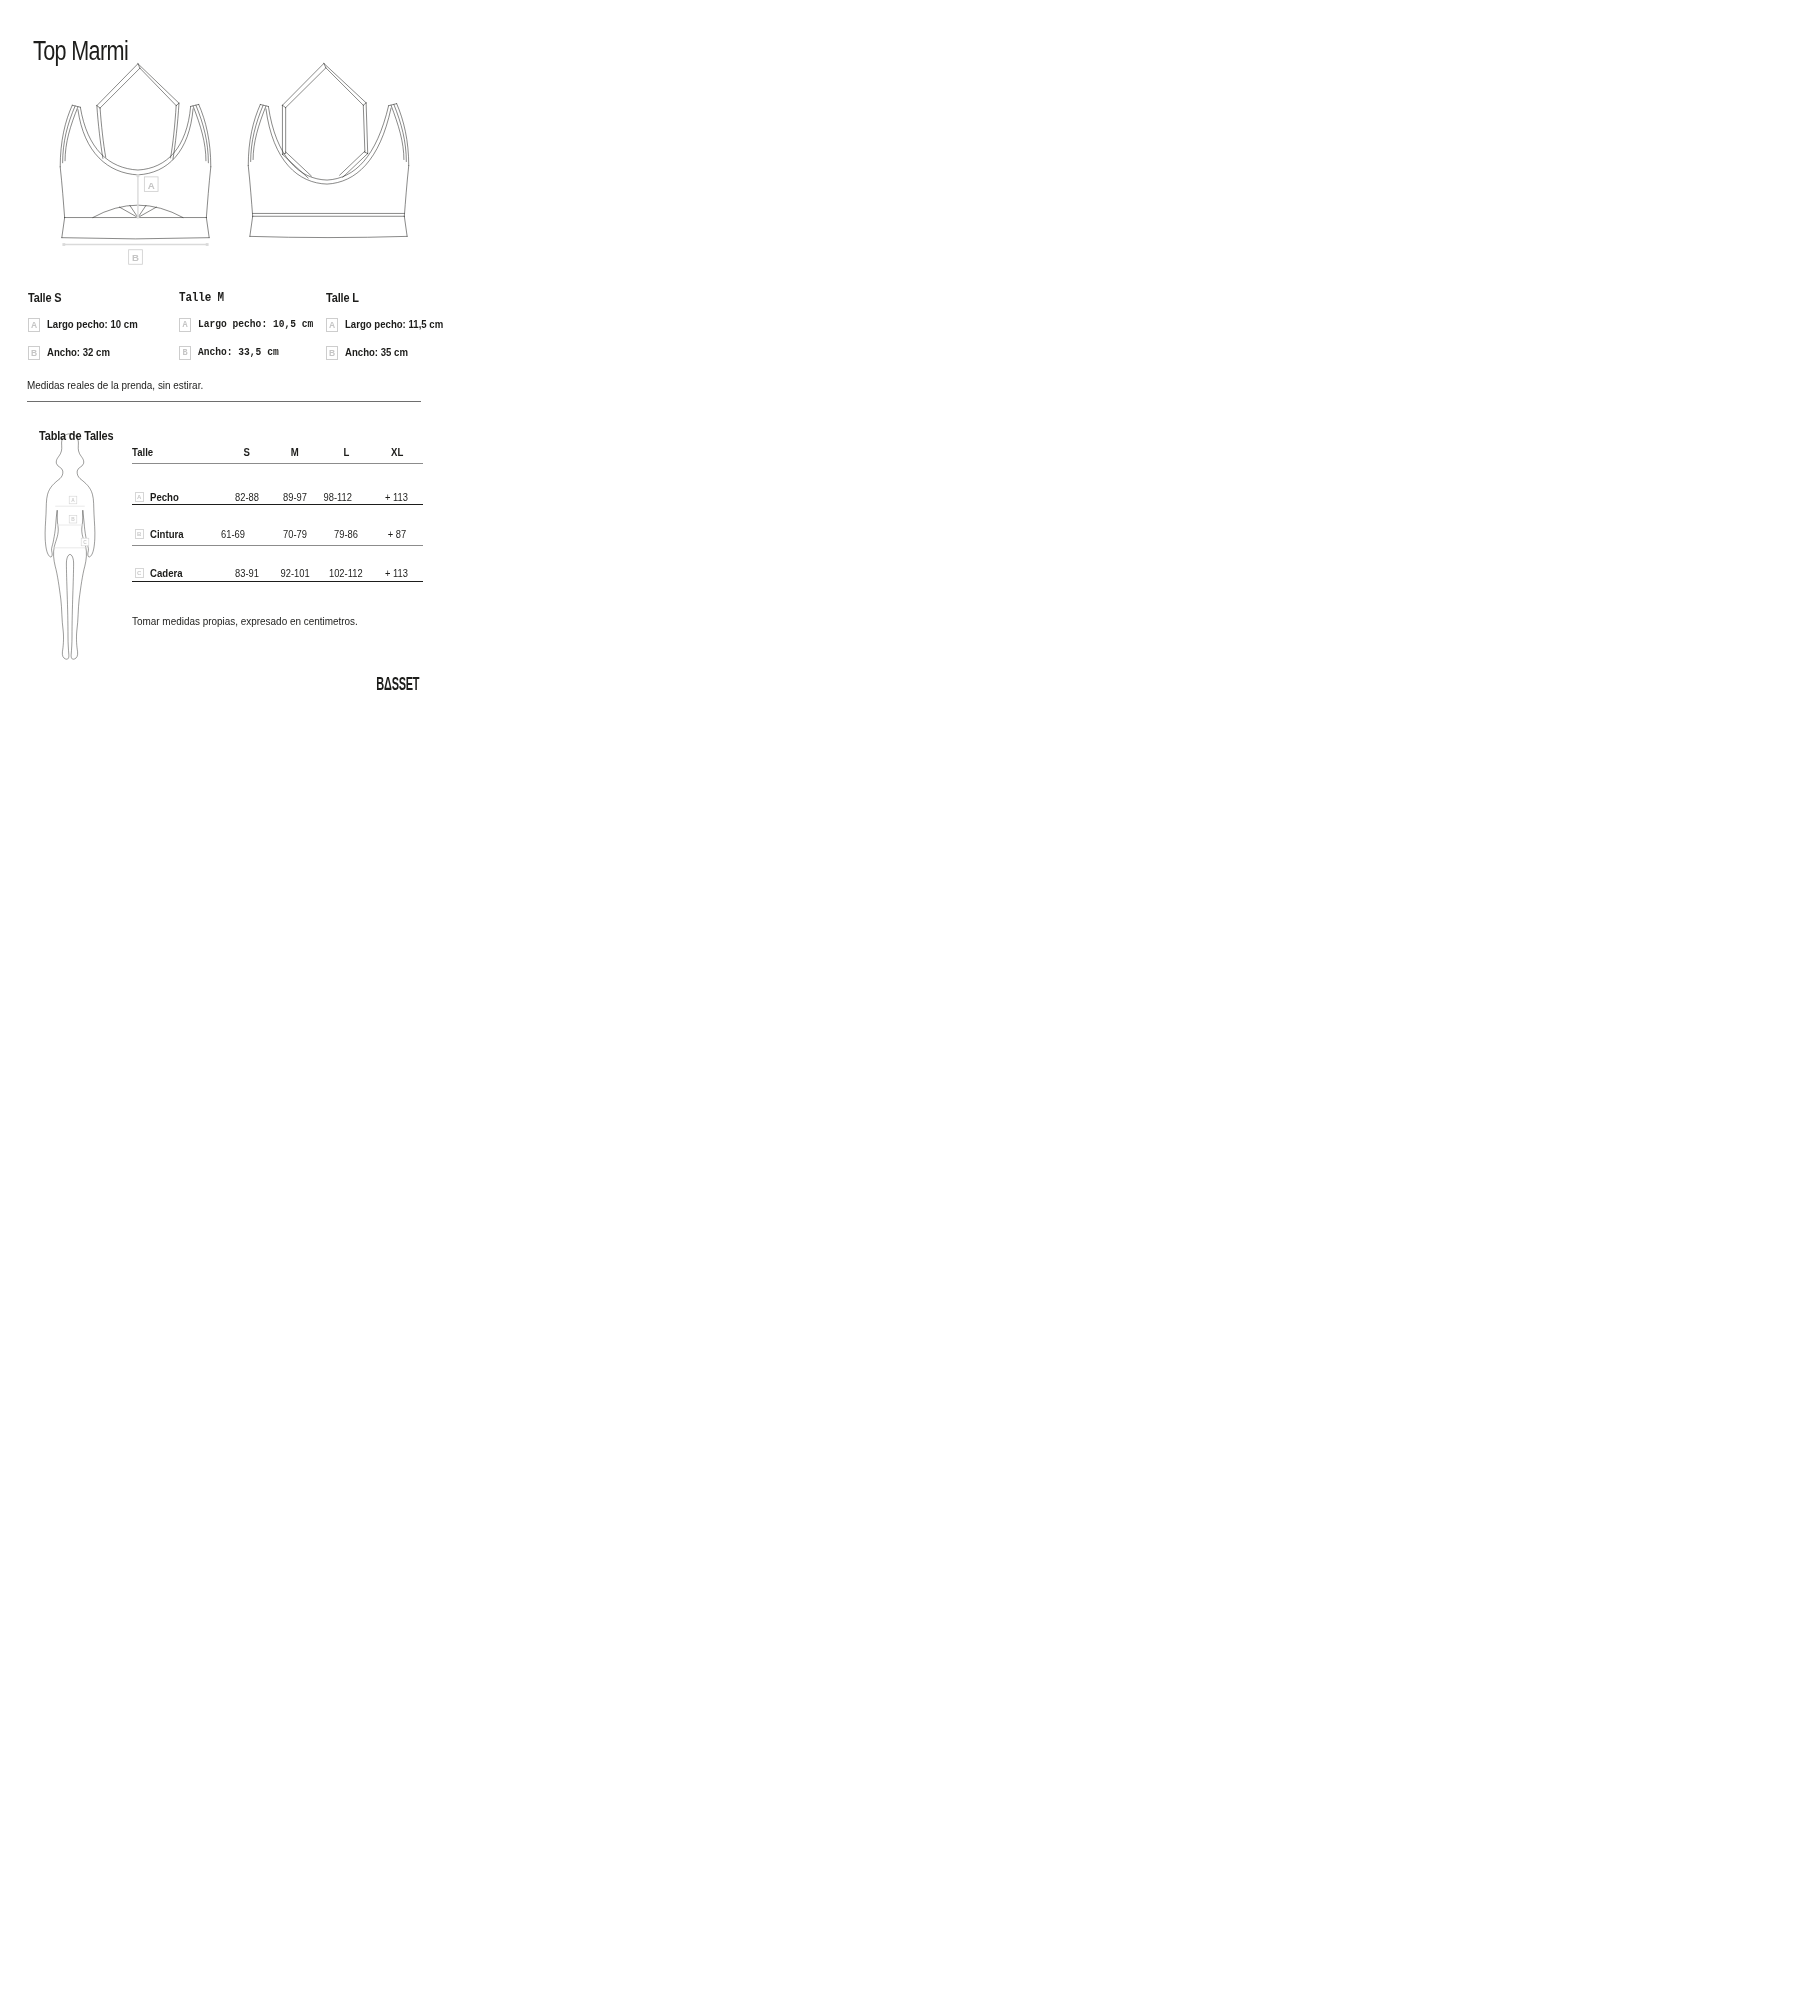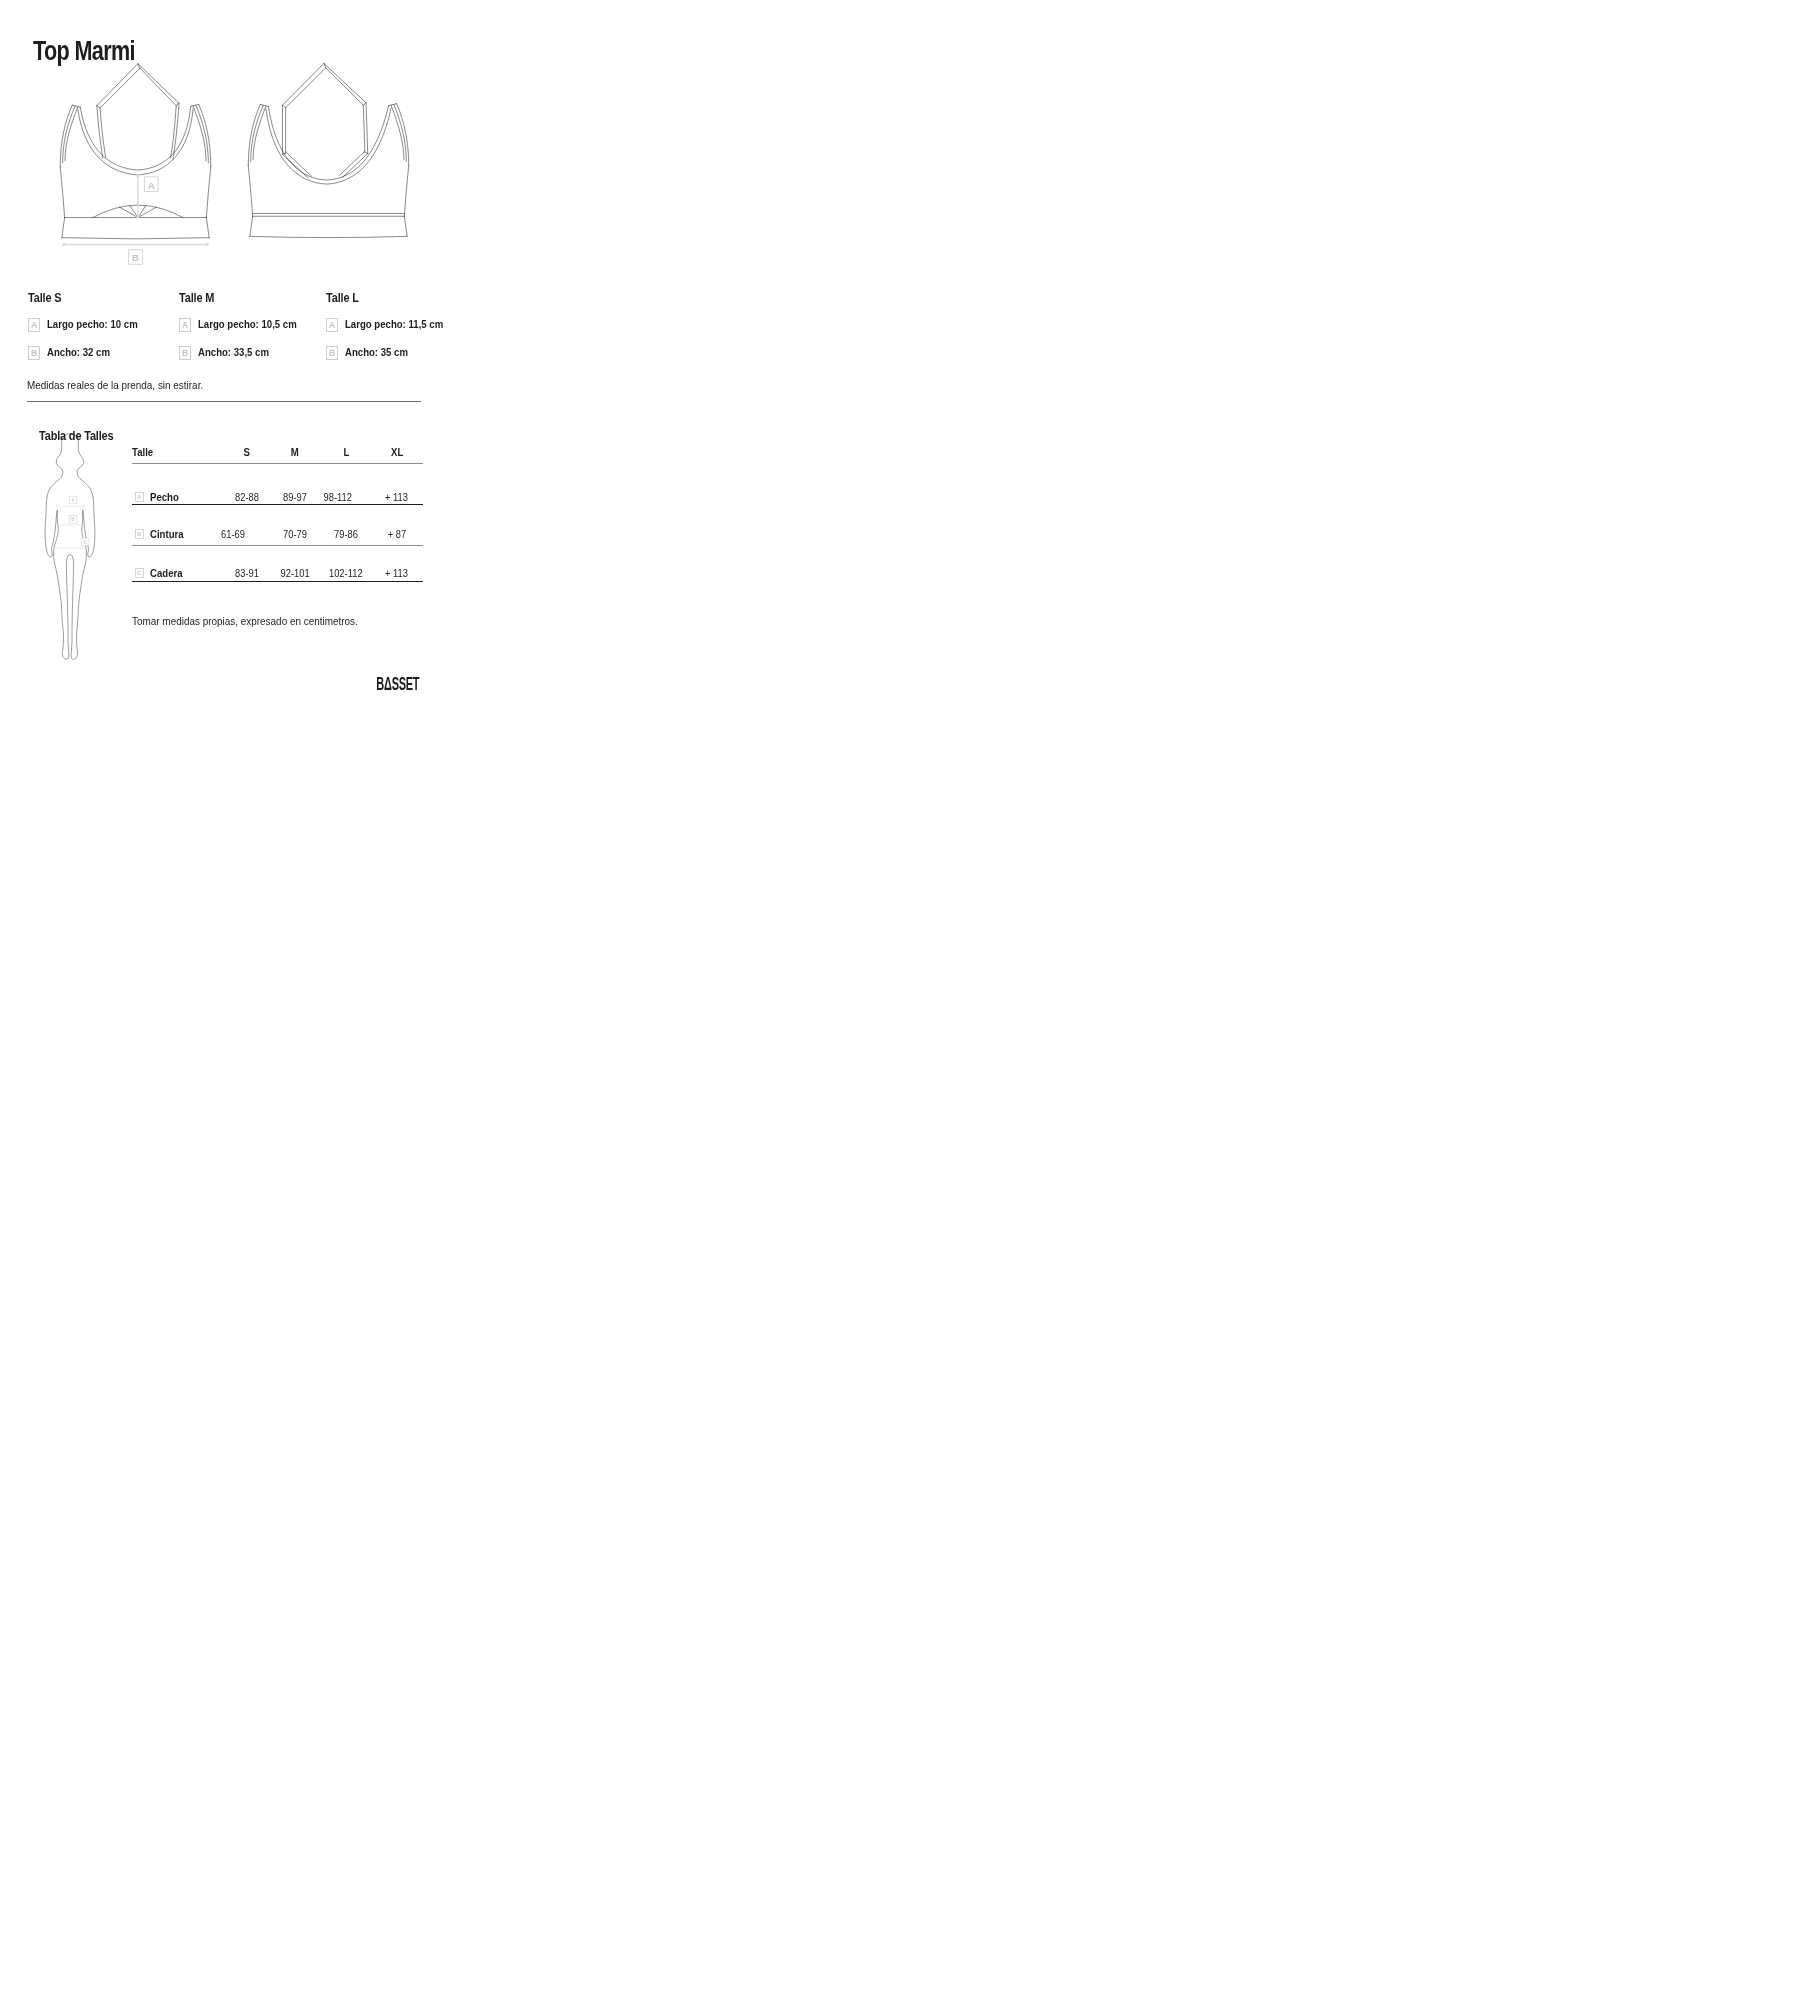--- a/index.html
+++ b/index.html
@@ -5,21 +5,21 @@
   html,body{margin:0;padding:0;background:#ffffff;}
   #page{
     position:relative;width:453px;height:701px;background:#ffffff;overflow:hidden;
     font-family:"Liberation Sans", sans-serif;color:#1d1d1b;
   }
   .abs{position:absolute;}
   .cxl{display:inline-block;transform:scaleX(.8);transform-origin:0 50%;white-space:nowrap;}
   .cxl85{display:inline-block;transform:scaleX(.85);transform-origin:0 50%;white-space:nowrap;}
   .cxc{display:inline-block;transform:scaleX(.85);transform-origin:50% 50%;white-space:nowrap;}
   .cxr{display:inline-block;transform:scaleX(.62);transform-origin:100% 50%;white-space:nowrap;}
-  .title{font-size:27px;font-weight:bold;letter-spacing:-0.8px;line-height:1;}
+  .title{font-size:27px;font-weight:normal;letter-spacing:-0.8px;line-height:1;}
   .sizeHead{font-size:13.7px;font-weight:bold;letter-spacing:-0.2px;line-height:1;}
   .badge{
     box-sizing:border-box;width:12px;height:13.7px;border:0.8px solid #cdcdcd;background:#fff;
     color:#c5c5c5;font-weight:bold;font-size:8.5px;text-align:center;line-height:12px;
   }
   .badgeSm{
     box-sizing:border-box;width:8.9px;height:10.5px;border:0.8px solid #d6d6d6;background:#fff;
     color:#c9c9c9;font-weight:bold;font-size:6px;text-align:center;line-height:8.9px;
   }
   .mtext{font-size:11.3px;font-weight:bold;line-height:13.7px;}
@@ -156,21 +156,21 @@
     <div class="abs" style="left:0;top:27px;">
       <div class="badge abs" style="left:0;top:0;"><span>A</span></div>
       <div class="mtext abs" style="left:19px;top:0;"><span class="cxl85">Largo pecho: 10 cm</span></div>
     </div>
     <div class="abs" style="left:0;top:55px;">
       <div class="badge abs" style="left:0;top:0;"><span>B</span></div>
       <div class="mtext abs" style="left:19px;top:0;"><span class="cxl85">Ancho: 32 cm</span></div>
     </div>
   </div>
 
-  <div class="abs" style="left:179px;top:291px;width:133px;height:85px;">
+  <div class="abs" style="left:179px;top:291px;width:133px;height:85px;font-family:Liberation Mono, monospace;">
     <div class="sizeHead"><span class="cxl">Talle M</span></div>
     <div class="abs" style="left:0;top:27px;">
       <div class="badge abs" style="left:0;top:0;"><span>A</span></div>
       <div class="mtext abs" style="left:19px;top:0;"><span class="cxl85">Largo pecho: 10,5 cm</span></div>
     </div>
     <div class="abs" style="left:0;top:55px;">
       <div class="badge abs" style="left:0;top:0;"><span>B</span></div>
       <div class="mtext abs" style="left:19px;top:0;"><span class="cxl85">Ancho: 33,5 cm</span></div>
     </div>
   </div>

